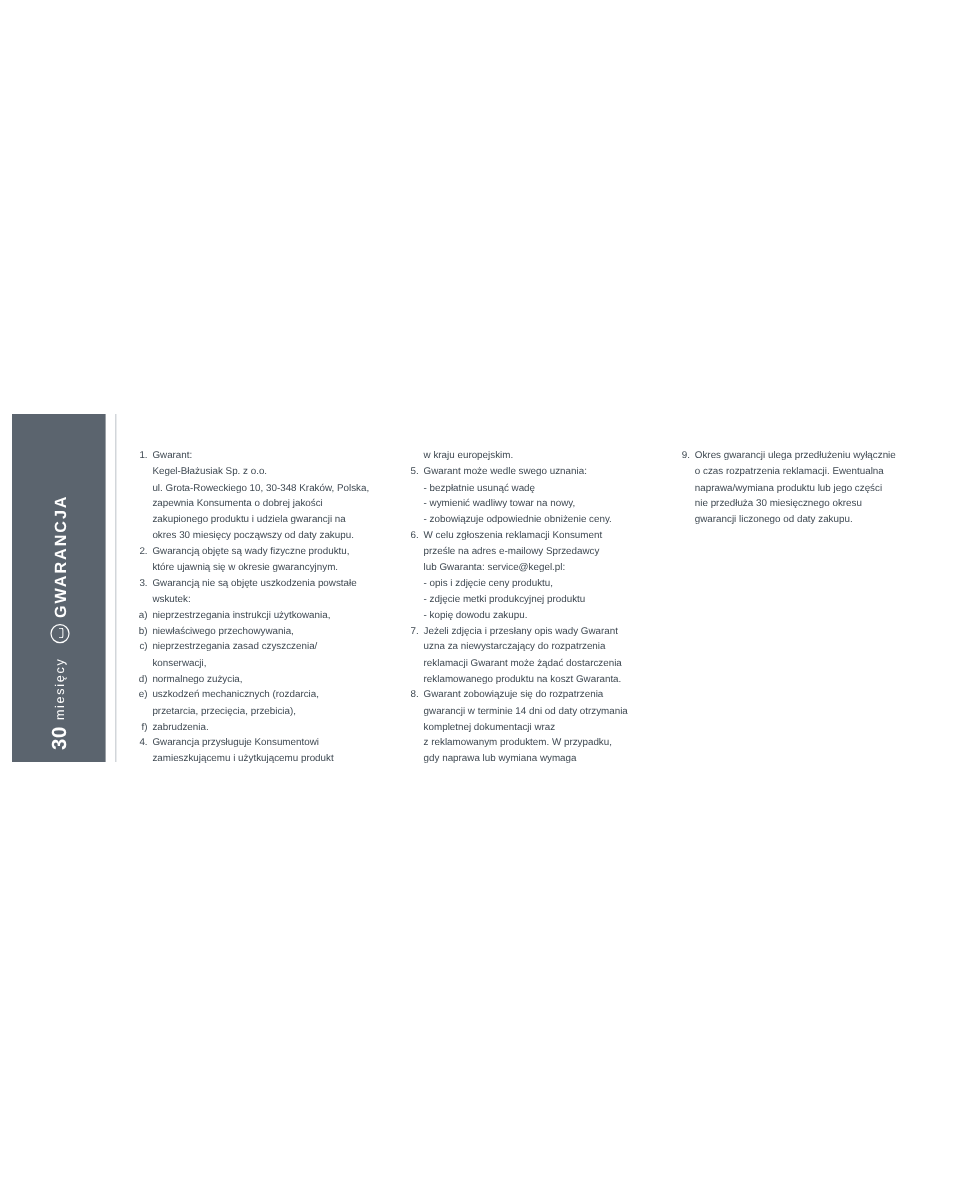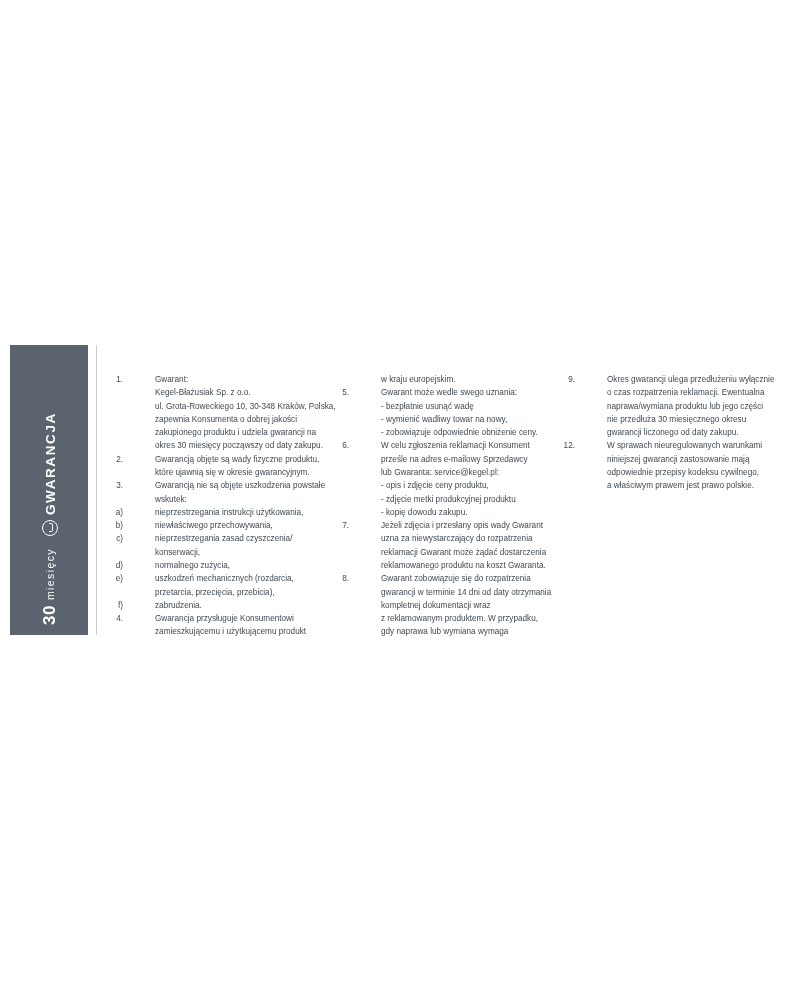--- a/index.html
+++ b/index.html
@@ -150,21 +150,20 @@
   }
   .plain {
     margin-left: 19px;
   }
   .dashline {
     margin-left: 19px;
   }
 
   .line {
     white-space: nowrap;
-    margin-left: 28px;
   }
 </style>
 </head>
 <body>
 
 <div class="page">
 
   <div class="band">
 
     <div class="band-left">
@@ -313,26 +312,17 @@
           <div class="item">
             <div class="item-num">9.</div>
             <div class="item-body">
               <div class="line">Okres gwarancji ulega przedłużeniu wyłącznie</div>
               <div class="line">o czas rozpatrzenia reklamacji. Ewentualna</div>
               <div class="line">naprawa/wymiana produktu lub jego części</div>
               <div class="line">nie przedłuża 30 miesięcznego okresu</div>
               <div class="line">gwarancji liczonego od daty zakupu.</div>
             </div>
           </div>
-          <div class="item">
-            <div class="item-num">12.</div>
-            <div class="item-body">
-              <div class="line">W sprawach nieuregulowanych warunkami</div>
-              <div class="line">niniejszej gwarancji zastosowanie mają</div>
-              <div class="line">odpowiednie przepisy kodeksu cywilnego,</div>
-              <div class="line">a właściwym prawem jest prawo polskie.</div>
-            </div>
-          </div>
         </div>
     </div>
 
   </div>
 </div>
 
 </body></html>

